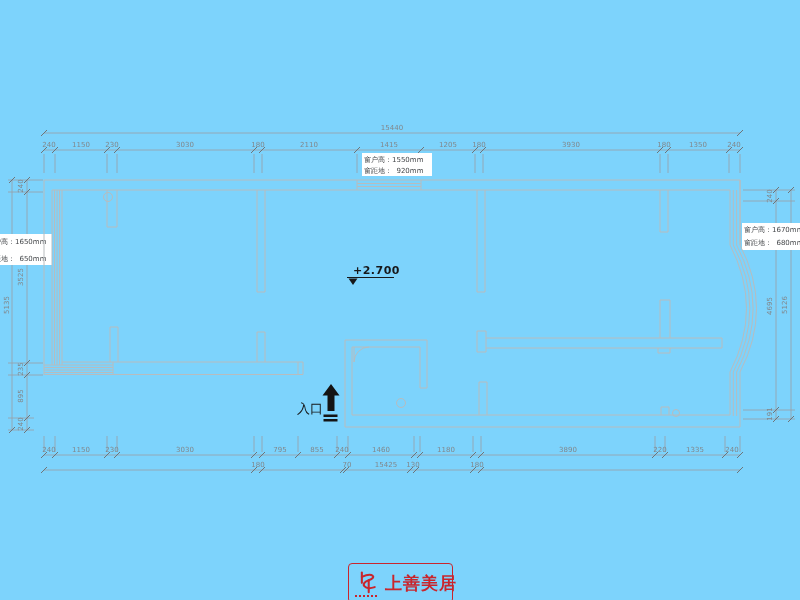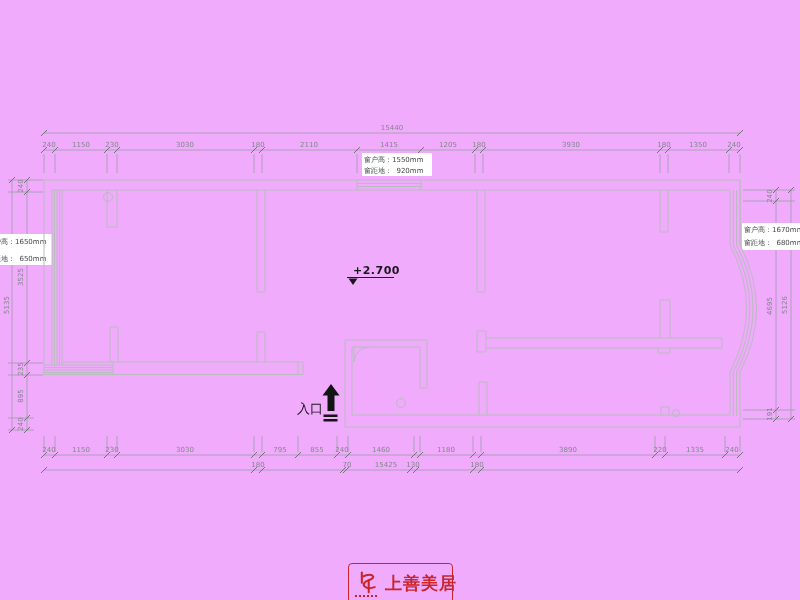--- a/index.html
+++ b/index.html
@@ -1,16 +1,16 @@
 <!DOCTYPE html>
 <html><head>
 <meta charset="utf-8">
 <style>
   html,body{margin:0;padding:0;background:#ffffff;}
-  #stage{position:relative;width:800px;height:600px;background:#f0abfc;overflow:hidden;
+  #stage{position:relative;width:800px;height:600px;background:#7dd3fc;overflow:hidden;
          font-family:"DejaVu Sans",sans-serif;}
   svg text{font-family:"DejaVu Sans",sans-serif;}
   .dimtxt{font-size:7px;fill:#82878b;}
   .notetxt{font-size:7px;fill:#44474a;white-space:pre;}
   .elevtxt{font-size:11px;font-weight:bold;fill:#17181a;letter-spacing:.5px;}
   .entrtxt{font-size:13px;fill:#141414;}
   #logo{position:absolute;left:348px;top:563px;width:105px;height:40px;
         border:1.5px solid #c9252c;border-radius:4px;display:flex;align-items:center;
         padding:2px 6px;box-sizing:border-box;gap:6px;}
   #logo .mono{display:flex;flex-direction:column;align-items:center;gap:1px;}

